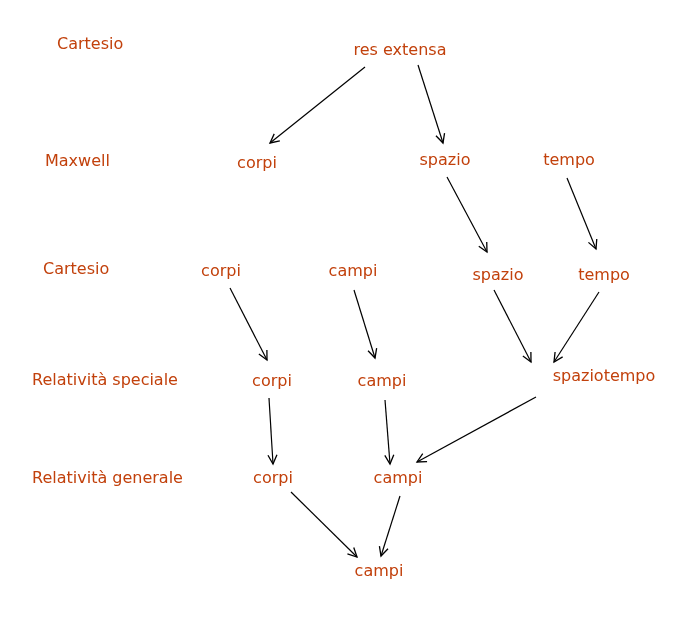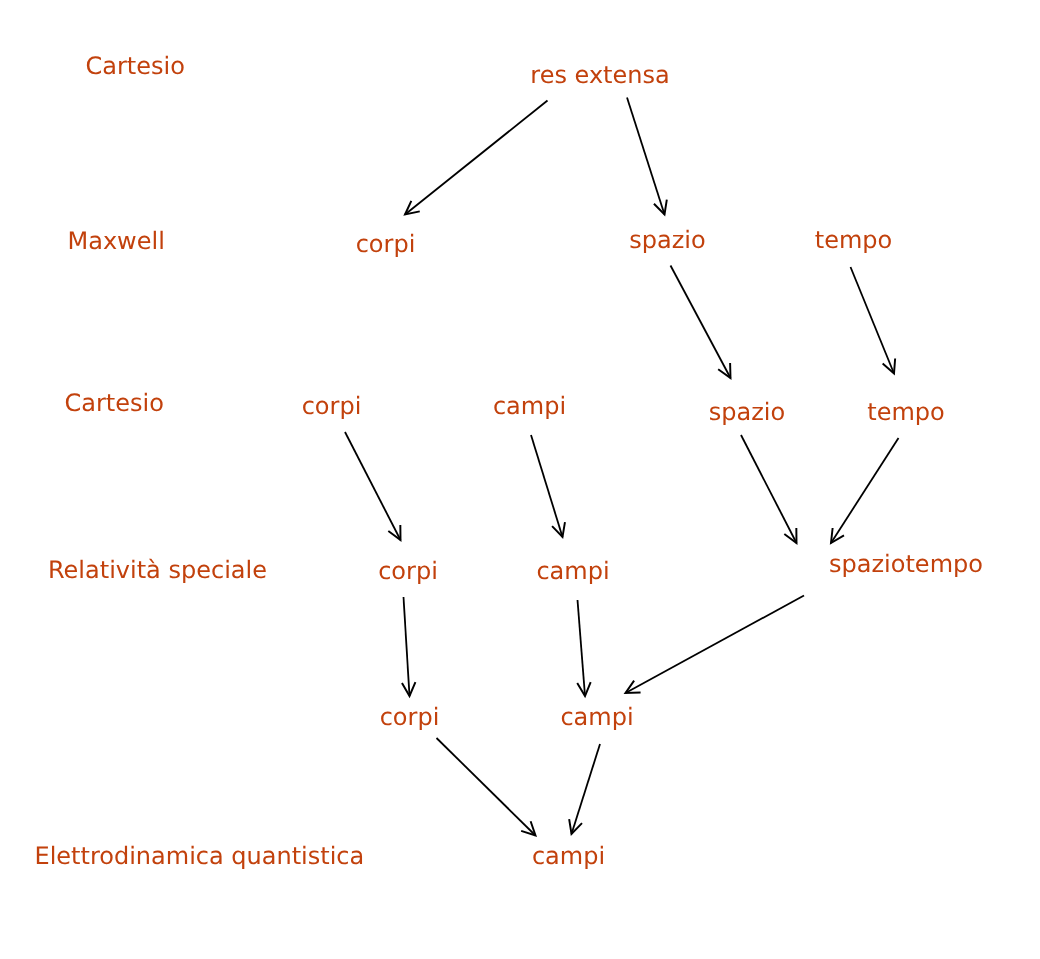--- a/index.html
+++ b/index.html
@@ -63,21 +63,21 @@
       <line x1="385" y1="400" x2="390" y2="464" marker-end="url(#arrowhead)" stroke="#000000"></line>
       <line x1="536" y1="397" x2="417" y2="462" marker-end="url(#arrowhead)" stroke="#000000"></line>
       <line x1="291" y1="492" x2="357" y2="557" marker-end="url(#arrowhead)" stroke="#000000"></line>
       <line x1="400" y1="496" x2="381" y2="556" marker-end="url(#arrowhead)" stroke="#000000"></line>
     </svg>
 
   <span class="row-label" style="left: 57px; top: 44px;">Cartesio</span>
   <span class="row-label" style="left: 45px; top: 161px;">Maxwell</span>
   <span class="row-label" style="left: 43px; top: 269px;">Cartesio</span>
   <span class="row-label" style="left: 32px; top: 380px;">Relatività speciale</span>
-  <span class="row-label" style="left: 23px; top: 571px;">Elettrodinamica quantistica</span>
+  <span class="row-label" style="left: 32px; top: 478px;">Relatività generale</span>
 
   <span class="node" style="left: 400px; top: 50px;">res extensa</span>
   <span class="node" style="left: 257px; top: 163px;">corpi</span>
   <span class="node" style="left: 445px; top: 160px;">spazio</span>
   <span class="node" style="left: 569px; top: 160px;">tempo</span>
   <span class="node" style="left: 221px; top: 271px;">corpi</span>
   <span class="node" style="left: 353px; top: 271px;">campi</span>
   <span class="node" style="left: 498px; top: 275px;">spazio</span>
   <span class="node" style="left: 604px; top: 275px;">tempo</span>
   <span class="node" style="left: 272px; top: 381px;">corpi</span>

